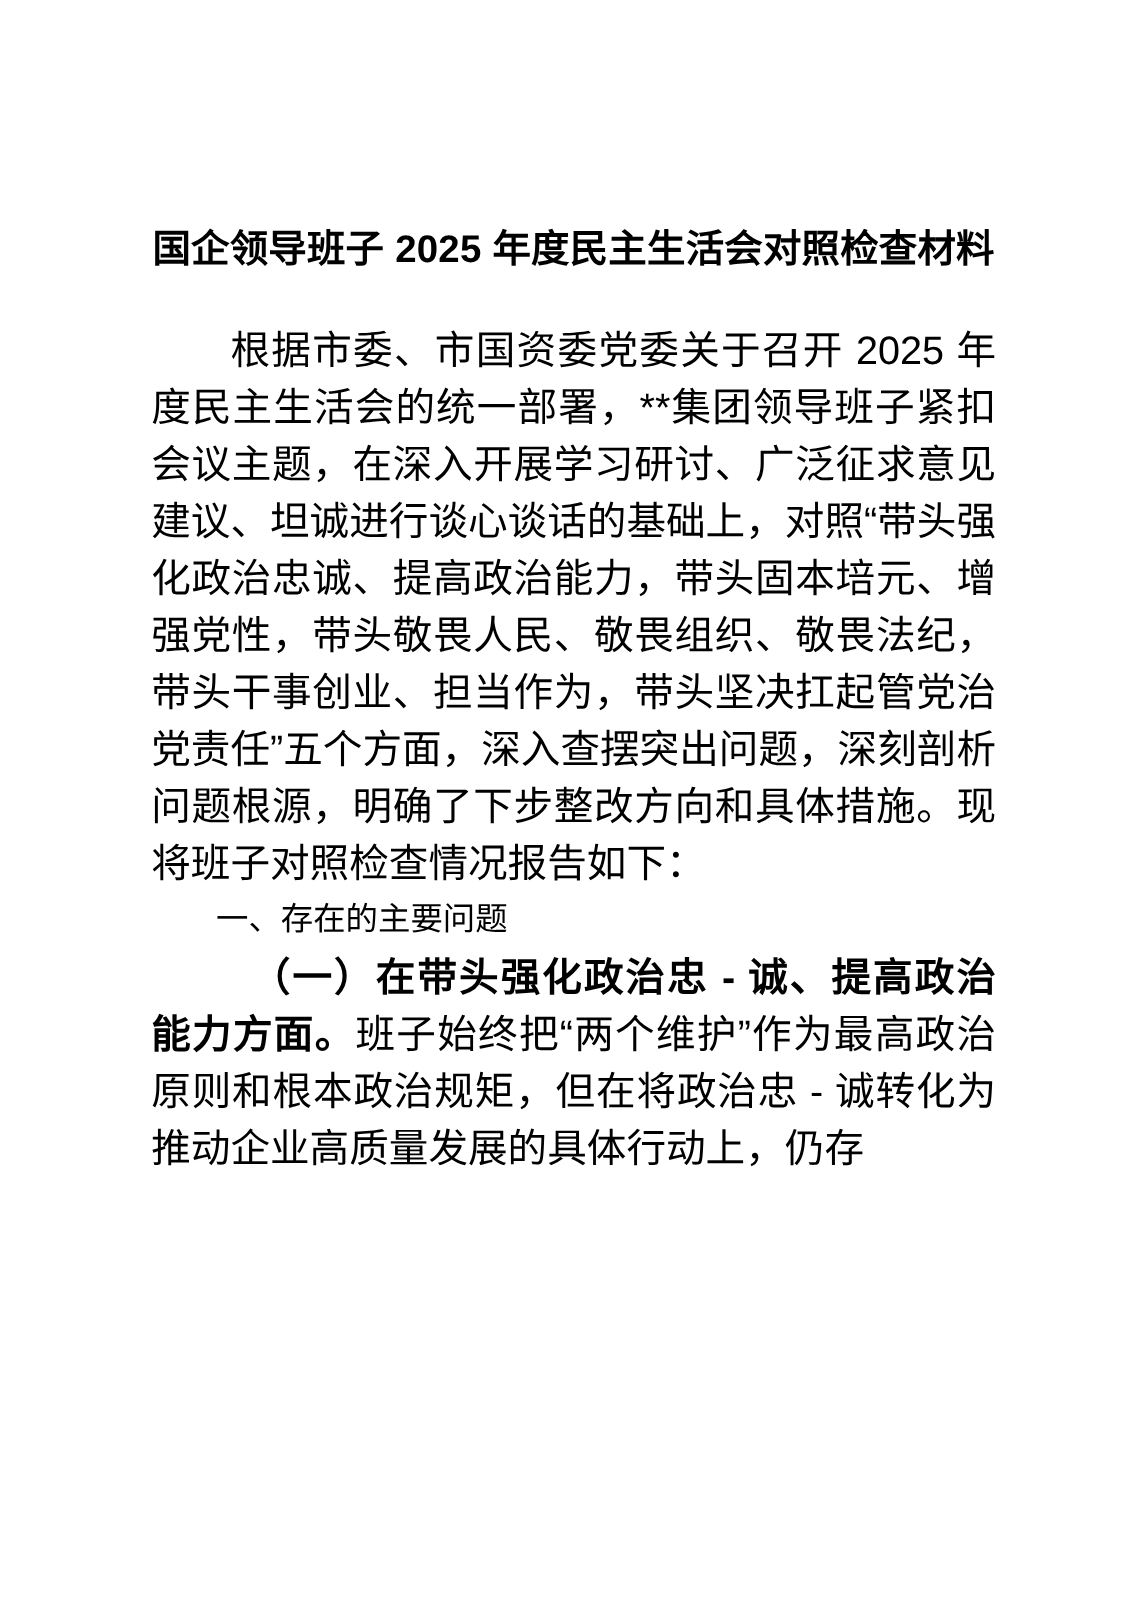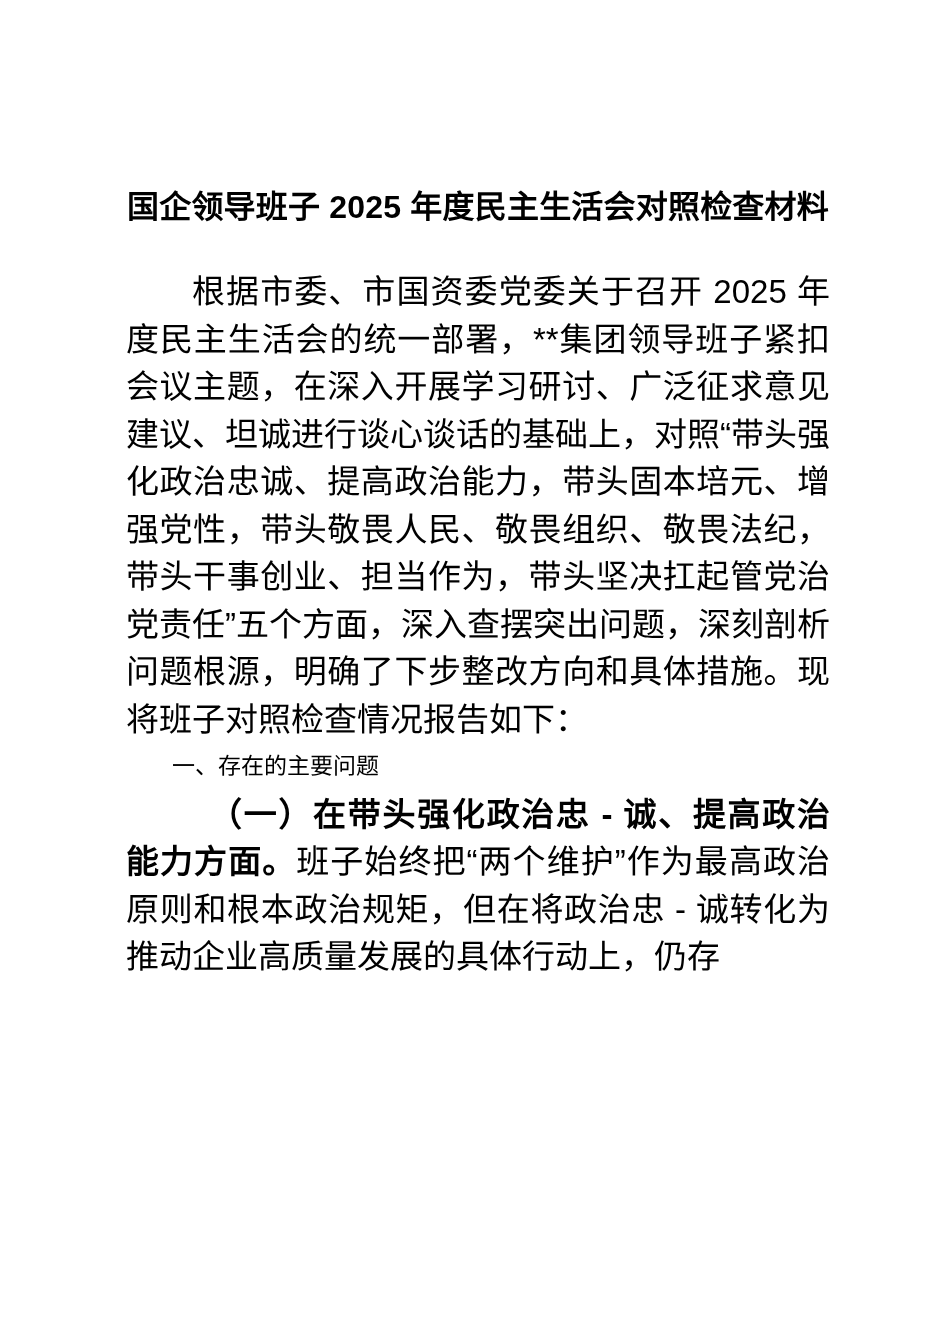--- a/index.html
+++ b/index.html
@@ -56,21 +56,21 @@
     word-break: break-all;
     letter-spacing: 0;
   }
 
   .para.first-para {
     margin-top: 33px;
   }
 
   .section-heading {
     margin: 0;
-    font-size: 23px;
+    font-size: 27px;
     font-weight: 400;
     line-height: 47.5px;
     text-indent: 2em;
     text-align: left;
     word-break: break-all;
   }
 
   .sub-heading-lead {
     font-weight: 700;
     margin-left: 17px;

